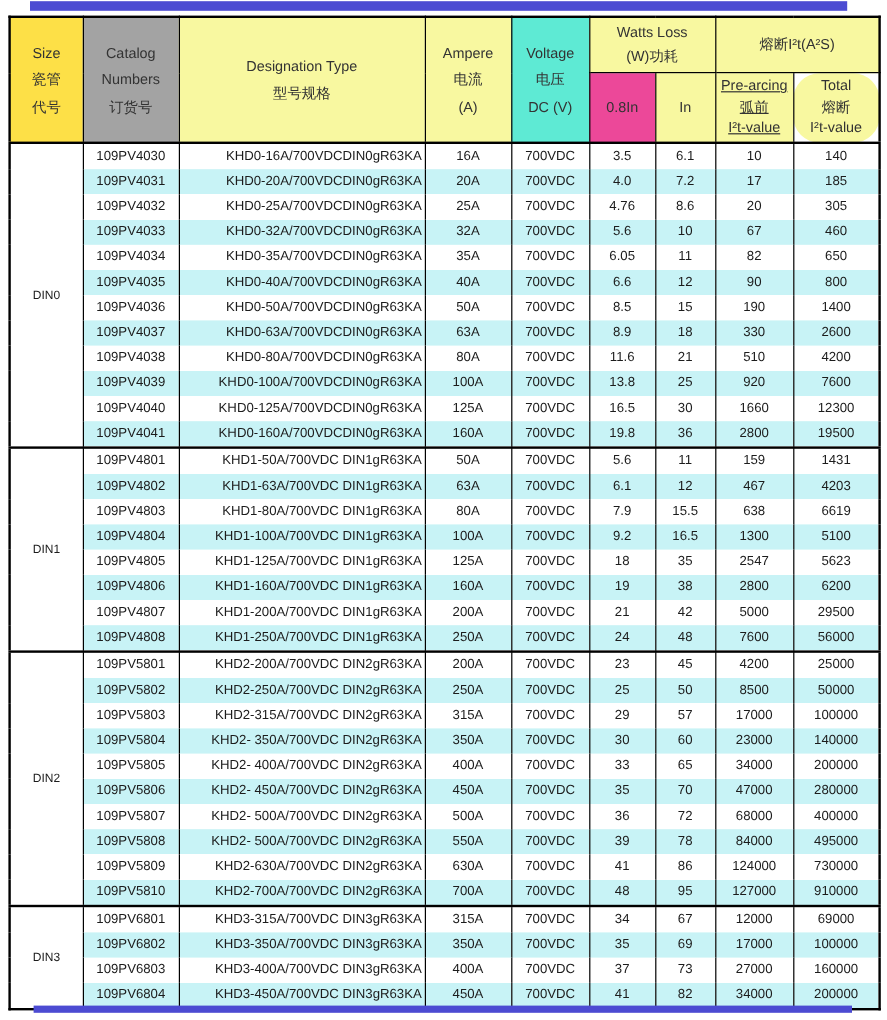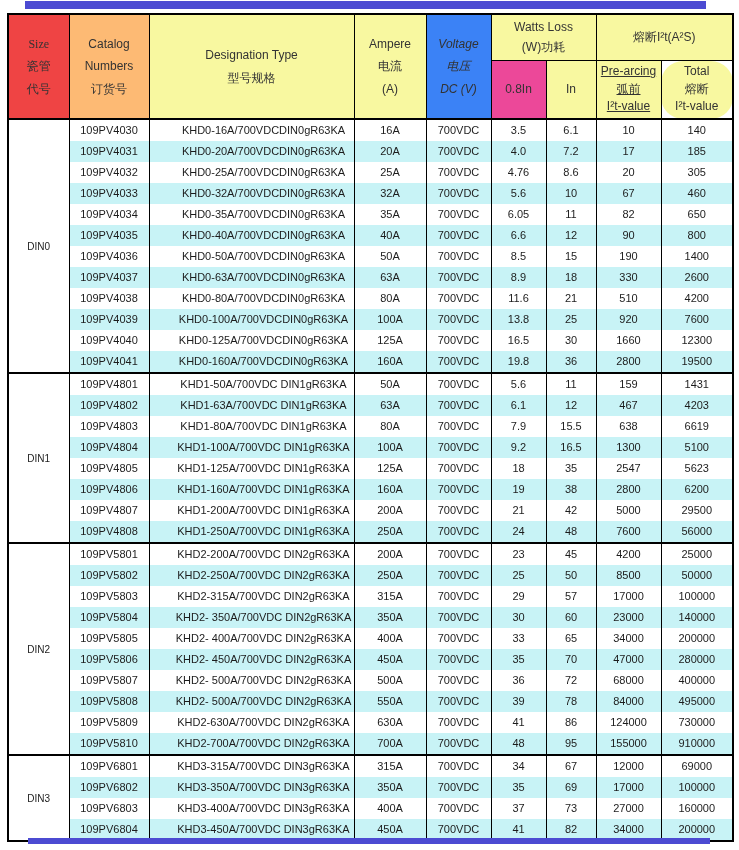--- a/index.html
+++ b/index.html
@@ -30,21 +30,21 @@
   th.h-top{height:45px;line-height:1.6;}
   th.h-sub{height:57px;line-height:1.45;}
   tbody{border-top:2px solid #000;}
   td{
     border-left:1px solid #000;border-right:1px solid #000;
     font-size:11px;color:#1c1c1c;
     text-align:center;vertical-align:middle;
     height:21px;line-height:21px;
     padding:0 2px;overflow:hidden;white-space:nowrap;
   }
-  td.left{text-align:center;padding-left:26px;}
+  td.left{text-align:right;padding-left:26px;}
   tr.stripe td{background:var(--stripe);}
   td.size-cell{background:#ffffff;font-size:10px;}
 </style>
 </head>
 <body>
 
 <div class="page">
   <div class="bar top-bar" style="background: rgb(76, 75, 210);"></div>
 
   <table class="spec">
@@ -54,32 +54,32 @@
         <col style="width:205px">
       <col style="width:72px">
         <col style="width:65px">
         <col style="width:55px">
       <col style="width:50px">
         <col style="width:65px">
         <col style="width:72px">
     </colgroup>
     <thead>
       <tr>
-        <th rowspan="2" class="h-span" style="background: #ef4444; font-family: Liberation Serif, serif;">Size
+        <th rowspan="2" class="h-span" style="background: #fde047;">Size
 瓷管
 代号</th>
-        <th rowspan="2" class="h-span" style="background: #fdba74;">Catalog
+        <th rowspan="2" class="h-span" style="background: #a3a3a3;">Catalog
 Numbers
 订货号</th>
         <th rowspan="2" class="h-span" style="background: rgb(248, 248, 160);">Designation Type
 型号规格</th>
         <th rowspan="2" class="h-span" style="background: rgb(248, 248, 160);">Ampere
 电流
 (A)</th>
-        <th rowspan="2" class="h-span" style="background: #3b82f6; font-style: italic;">Voltage
+        <th rowspan="2" class="h-span" style="background: #5eead4;">Voltage
 电压
 DC (V)</th>
         <th colspan="2" class="h-top" style="background: rgb(248, 248, 160);">Watts Loss
 (W)功耗</th>
         <th colspan="2" class="h-top" style="background: rgb(248, 248, 160);">熔断I²t(A²S)</th>
       </tr>
       <tr>
         <th class="h-sub" style="background: #ec4899;">0.8In</th>
         <th class="h-sub" style="background: rgb(248, 248, 160);">In</th>
         <th class="h-sub" style="background: rgb(248, 248, 160); text-decoration: underline;">Pre-arcing
@@ -388,21 +388,21 @@
           <td>124000</td>
           <td>730000</td>
         </tr>
         <tr class="stripe">
           <td>109PV5810</td>
           <td class="left">KHD2-700A/700VDC DIN2gR63KA</td>
           <td>700A</td>
           <td>700VDC</td>
           <td>48</td>
           <td>95</td>
-          <td>155000</td>
+          <td>127000</td>
           <td>910000</td>
         </tr>
       </tbody>
       <tbody>
         <tr>
           <td rowspan="4" class="size-cell">DIN3</td>
           <td>109PV6801</td>
           <td class="left">KHD3-315A/700VDC DIN3gR63KA</td>
           <td>315A</td>
           <td>700VDC</td>

